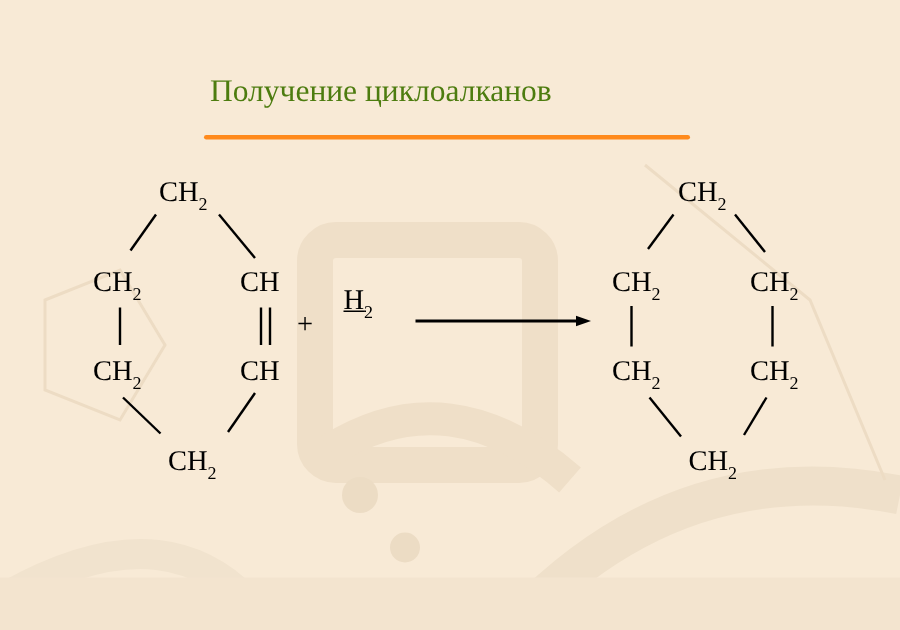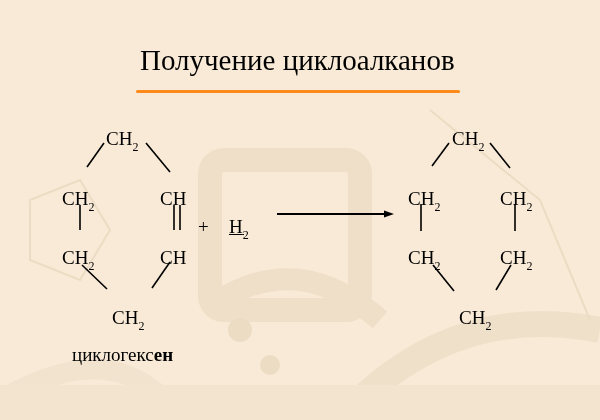--- a/index.html
+++ b/index.html
@@ -7,28 +7,28 @@
       width: 600px; height: 420px; overflow: hidden;
       background: #f8ead6;
       font-family: "Liberation Serif", "DejaVu Serif", serif;
       color: #000;
       position: relative;
     }
     .slide { position: absolute; left: 0; top: 0; width: 600px; height: 420px; }
     .watermark { position: absolute; left: 0; top: 0; width: 600px; height: 420px; }
     .title {
       position: absolute; left: 140px; top: 42px;
-      font-size: 29px; line-height: 36px; white-space: nowrap;
-      color: #000000;
+      font-size: 21px; line-height: 36px; white-space: nowrap;
+      color: #4d7c0f;
     }
     .title-underline {
       position: absolute; left: 136px; top: 90px; width: 324px; height: 3px;
       background: #ff8a1c; border-radius: 2px;
     }
-    .grp { position: absolute; font-size: 19px; line-height: 22px; white-space: nowrap; margin-top: 10px; }
+    .grp { position: absolute; font-size: 19px; line-height: 22px; white-space: nowrap; }
     .grp sub { font-size: 12px; vertical-align: -6px; line-height: 0; }
     .bond { position: absolute; left: 0; top: 0; }
     .label { position: absolute; font-size: 19px; white-space: nowrap; }
     .label b { font-weight: bold; }
   </style>
 </head>
 <body>
 
 <div class="slide">
 
@@ -50,21 +50,21 @@
   <div>
     <div class="grp" style="left:106px; top:118px;"><span>CH</span><sub>2</sub></div>
     <div class="grp" style="left:62px; top:178px;"><span>CH</span><sub>2</sub></div>
     <div class="grp" style="left:160px; top:178px;"><span>CH</span><sub></sub></div>
     <div class="grp" style="left:62px; top:237px;"><span>CH</span><sub>2</sub></div>
     <div class="grp" style="left:160px; top:237px;"><span>CH</span><sub></sub></div>
     <div class="grp" style="left:112px; top:297px;"><span>CH</span><sub>2</sub></div>
   </div>
 
   <div class="grp" style="left:198px; top:206px;">+</div>
-  <div class="grp" style="left:229px; top:206px;text-decoration:underline;"><span>H</span><sub>2</sub></div>
+  <div class="grp" style="left:229px; top:190px;text-decoration:underline;"><span>H</span><sub>2</sub></div>
 
   <div>
     <div class="grp" style="left:452px; top:118px;"><span>CH</span><sub>2</sub></div>
     <div class="grp" style="left:408px; top:178px;"><span>CH</span><sub>2</sub></div>
     <div class="grp" style="left:500px; top:178px;"><span>CH</span><sub>2</sub></div>
     <div class="grp" style="left:408px; top:237px;"><span>CH</span><sub>2</sub></div>
     <div class="grp" style="left:500px; top:237px;"><span>CH</span><sub>2</sub></div>
     <div class="grp" style="left:459px; top:297px;"><span>CH</span><sub>2</sub></div>
   </div>
 
@@ -85,14 +85,13 @@
       <line x1="515" y1="204" x2="515" y2="231"></line>
       <line x1="433" y1="265" x2="454" y2="291"></line>
       <line x1="511" y1="265" x2="496" y2="290"></line>
     </g>
     <g>
       <line x1="277" y1="214" x2="386" y2="214" stroke="#000" stroke-width="2"></line>
       <polygon points="394,214 384,210.5 384,217.5" fill="#000"></polygon>
     </g>
   </svg>
 
-  <div class="label" style="left:72px; top:344px;"><span>циклогекс</span><b>ен</b></div>
 </div>
 
 </body></html>

